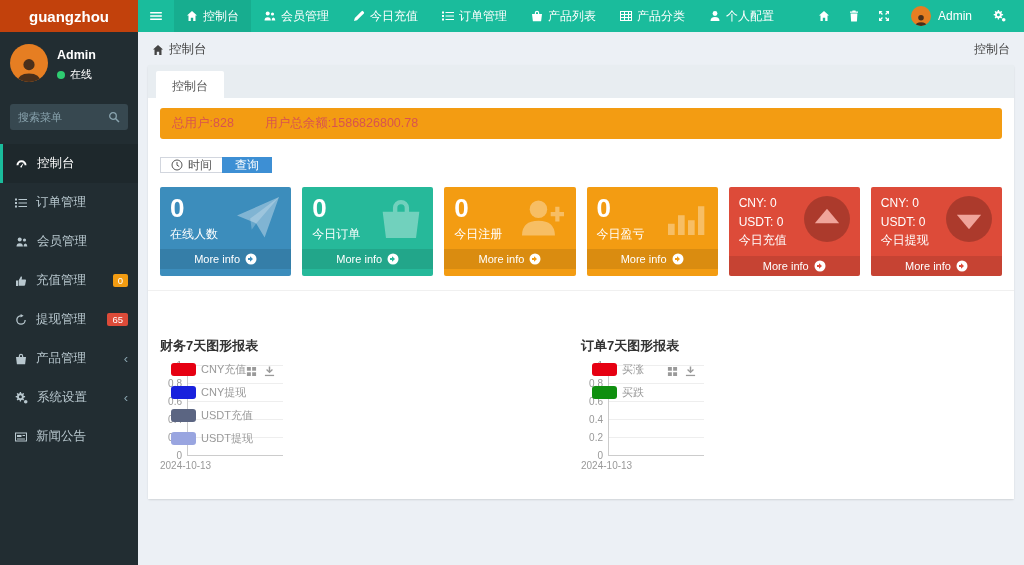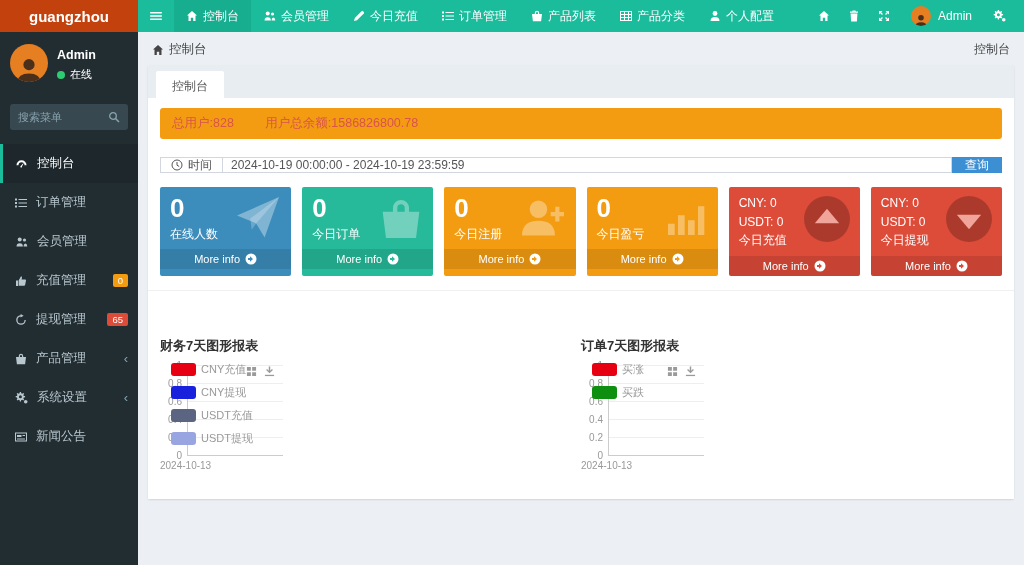--- a/index.html
+++ b/index.html
@@ -338,21 +338,20 @@
       <div class="filter-row">
         <div class="addon">
           <span class="ic">
               <svg width="12" height="12" viewBox="0 0 12 12" fill="currentColor">
                 <circle cx="6" cy="6" r="5" fill="none" stroke="currentColor"></circle>
                 <path d="M6 3v3.2l2.2 1.3" stroke="currentColor" fill="none"></path>
               </svg>
             </span>
           <span>时间</span>
         </div>
-        <input class="filter-input" type="text" value="2024-10-19 00:00:00 - 2024-10-19 23:59:59" style="">
         <button class="btn-query">查询</button>
       </div>
 
       <div class="stats-row">
           <div class="small-box" style="background: rgb(60, 141, 188);">
             <div class="sb-inner">
               <div class="sb-num">0</div>
               <div class="sb-label">在线人数</div>
             </div>
             <span class="sb-icon"><svg width="46" height="42" viewBox="0 0 14 14" fill="currentColor">

